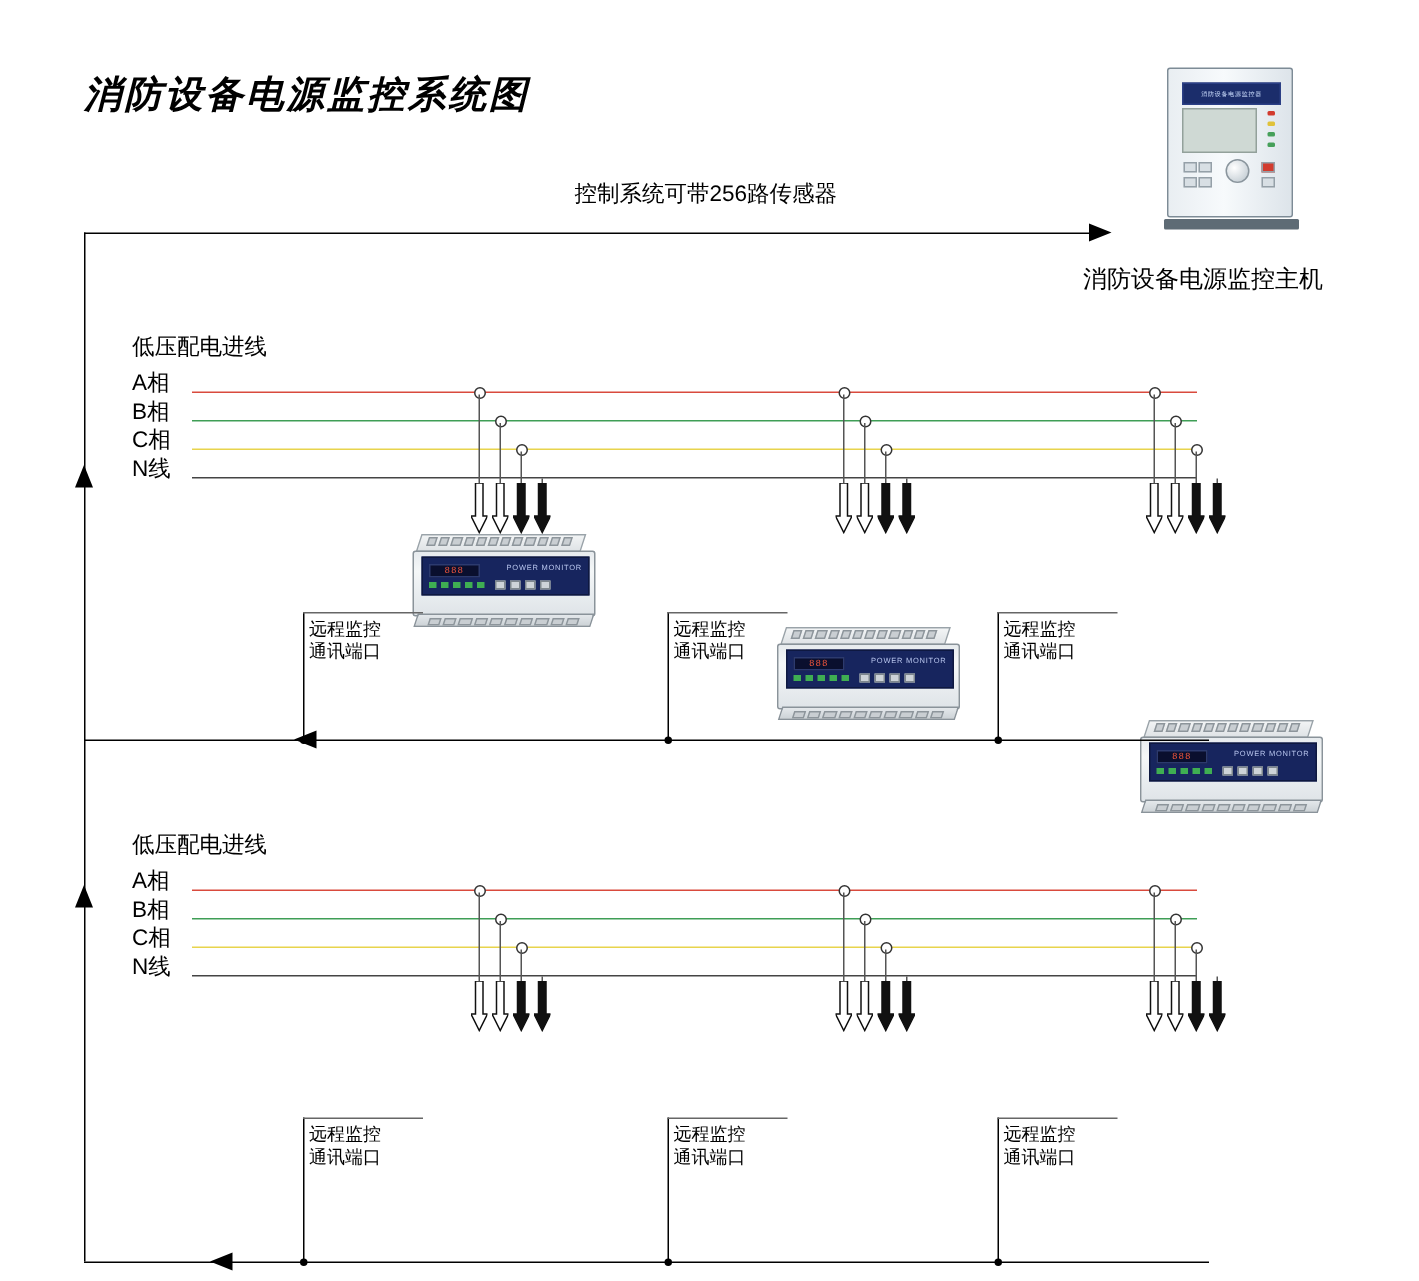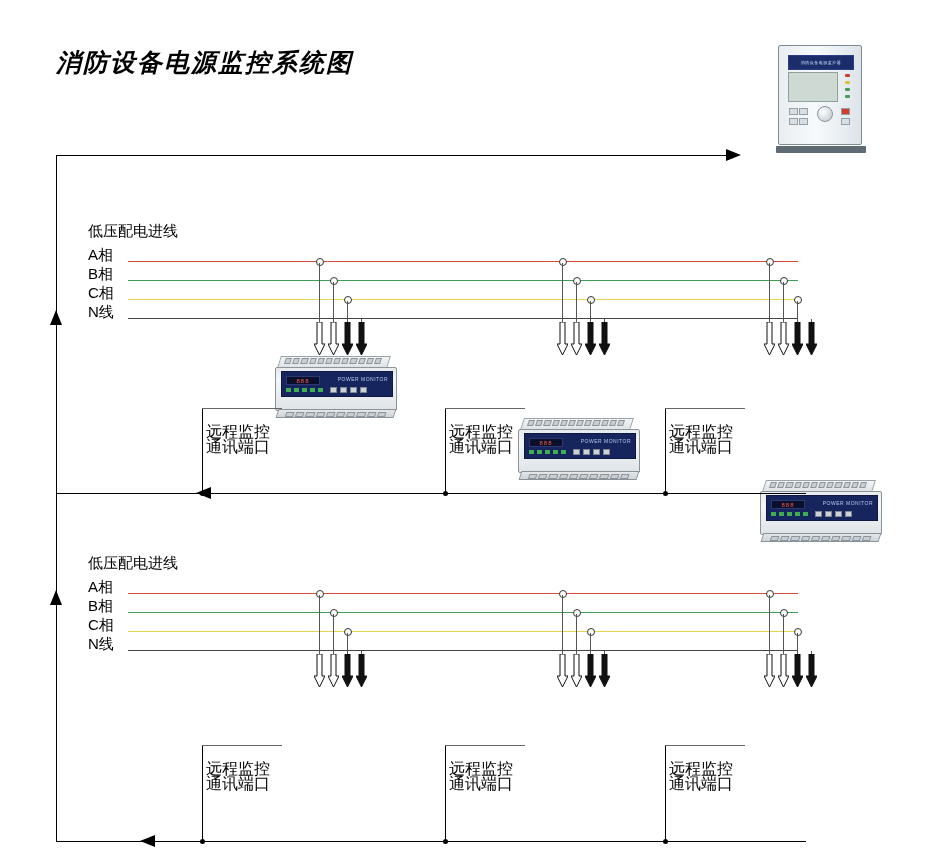--- a/index.html
+++ b/index.html
@@ -29,21 +29,21 @@
     color: #000;
     white-space: nowrap;
   }
 
   
   .label {
     color: #000;
     white-space: nowrap;
     font-size: 15px;
   }
-  .label-sm { font-size: 16px; line-height: 15px; margin-top: 12px; }
+  .label-sm { font-size: 12px; line-height: 15px; }
   .label-green { color: #0f9b4a; }
 
   
   .hline { height: 0; border-top: 1px solid #000; }
   .vline { width: 0; border-left: 1px solid #000; }
   .hline-thin { height: 0; border-top: 1px solid #666; }
 
   .ph-a { border-top-color: #d94a3d; }
   .ph-b { border-top-color: #3f9e56; }
   .ph-c { border-top-color: #e8d44c; }
@@ -248,21 +248,23 @@
     <div class="panel-knob"></div>
     <div class="panel-btn" style="left:10px; top:62px;"></div>
     <div class="panel-btn" style="left:20px; top:62px;"></div>
     <div class="panel-btn" style="left:10px; top:72px;"></div>
     <div class="panel-btn" style="left:20px; top:72px;"></div>
     <div class="panel-btn" style="left:62px; top:62px; background:#d23b2e;"></div>
     <div class="panel-btn" style="left:62px; top:72px;"></div>
     <div class="panel-base"></div>
   </div>
 
-
+  <div class="abs label" style="left:722px; top:176px; font-size:16px;">消防设备电源监控主机</div>
+
+  <div class="abs label" style="left:383px; top:120px; font-size:15px;">控制系统可带256路传感器</div>
 
   <div class="abs hline" style="left:56px; top:155px; width:672px;"></div>
   <div class="abs arrow-right" style="left:726px; top:149px;"></div>
 
 
   <div class="abs vline" style="left:56px; top:155px; height:686px;"></div>
   <div class="abs arrow-up" style="left:50px; top:310px;"></div>
   <div class="abs arrow-up" style="left:50px; top:590px;"></div>
 
   <div class="abs label" style="left:88px; top:222px; font-size:15px;">低压配电进线</div>

